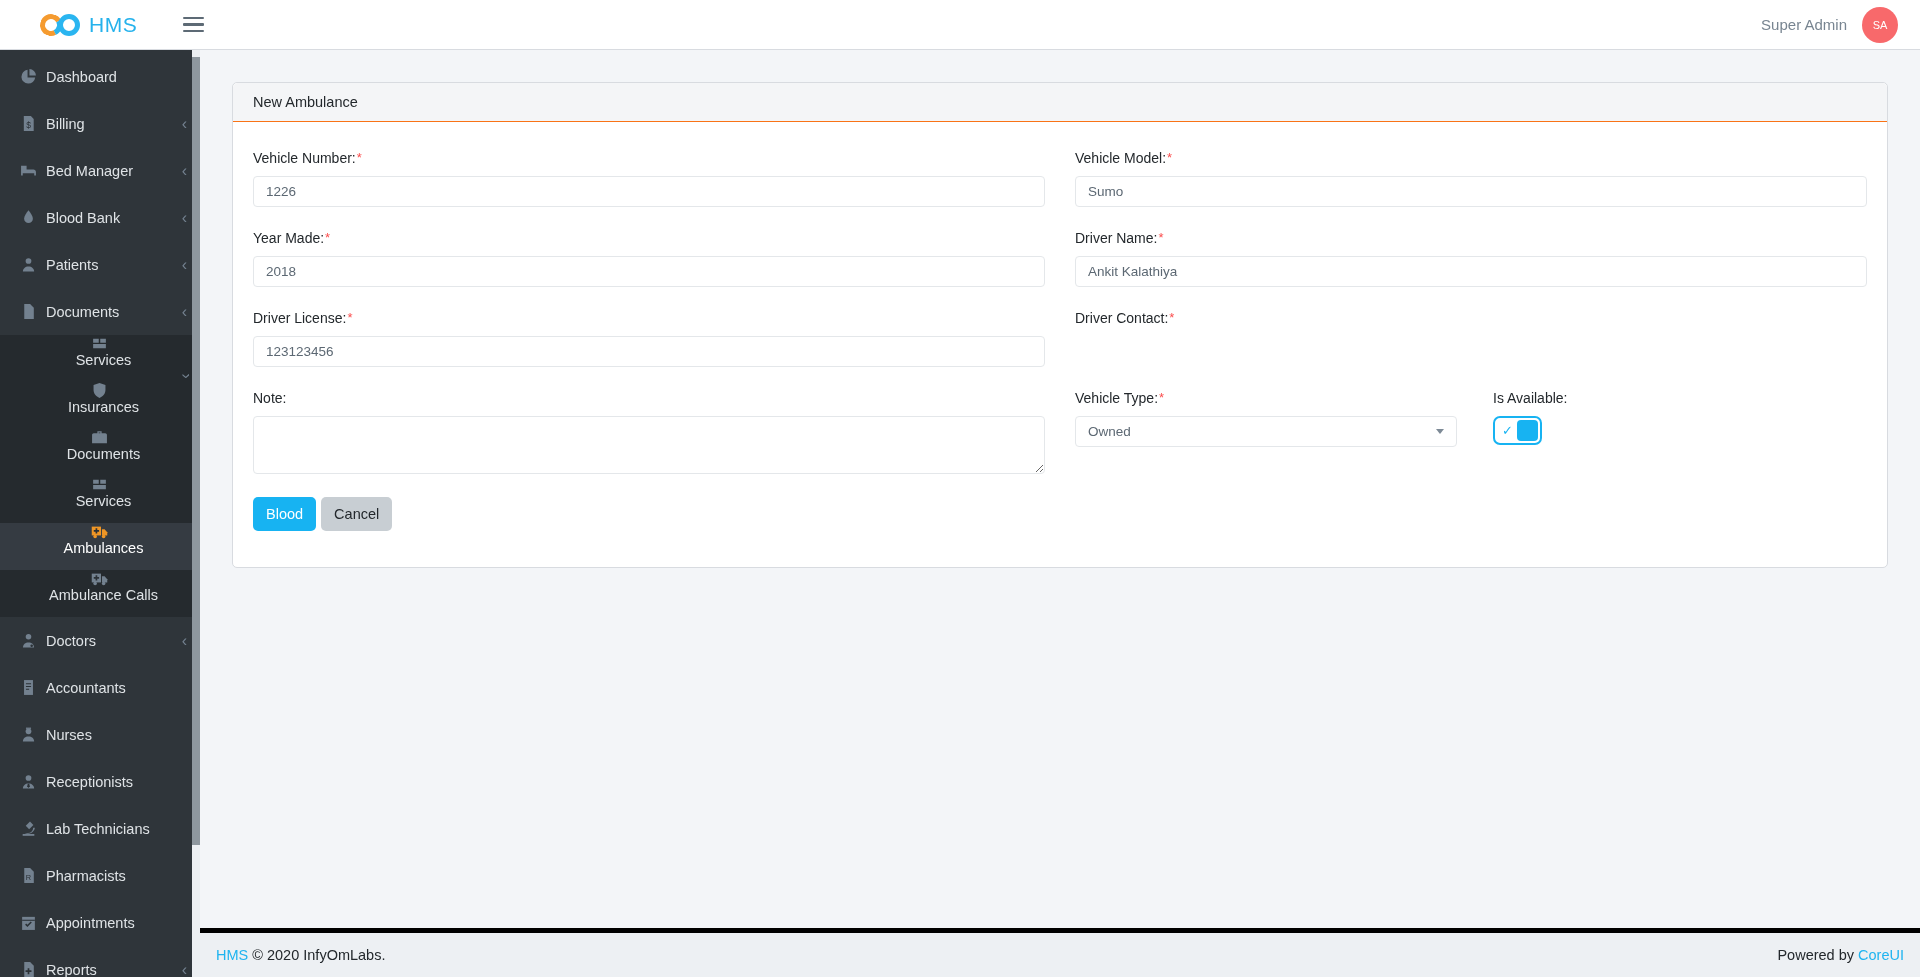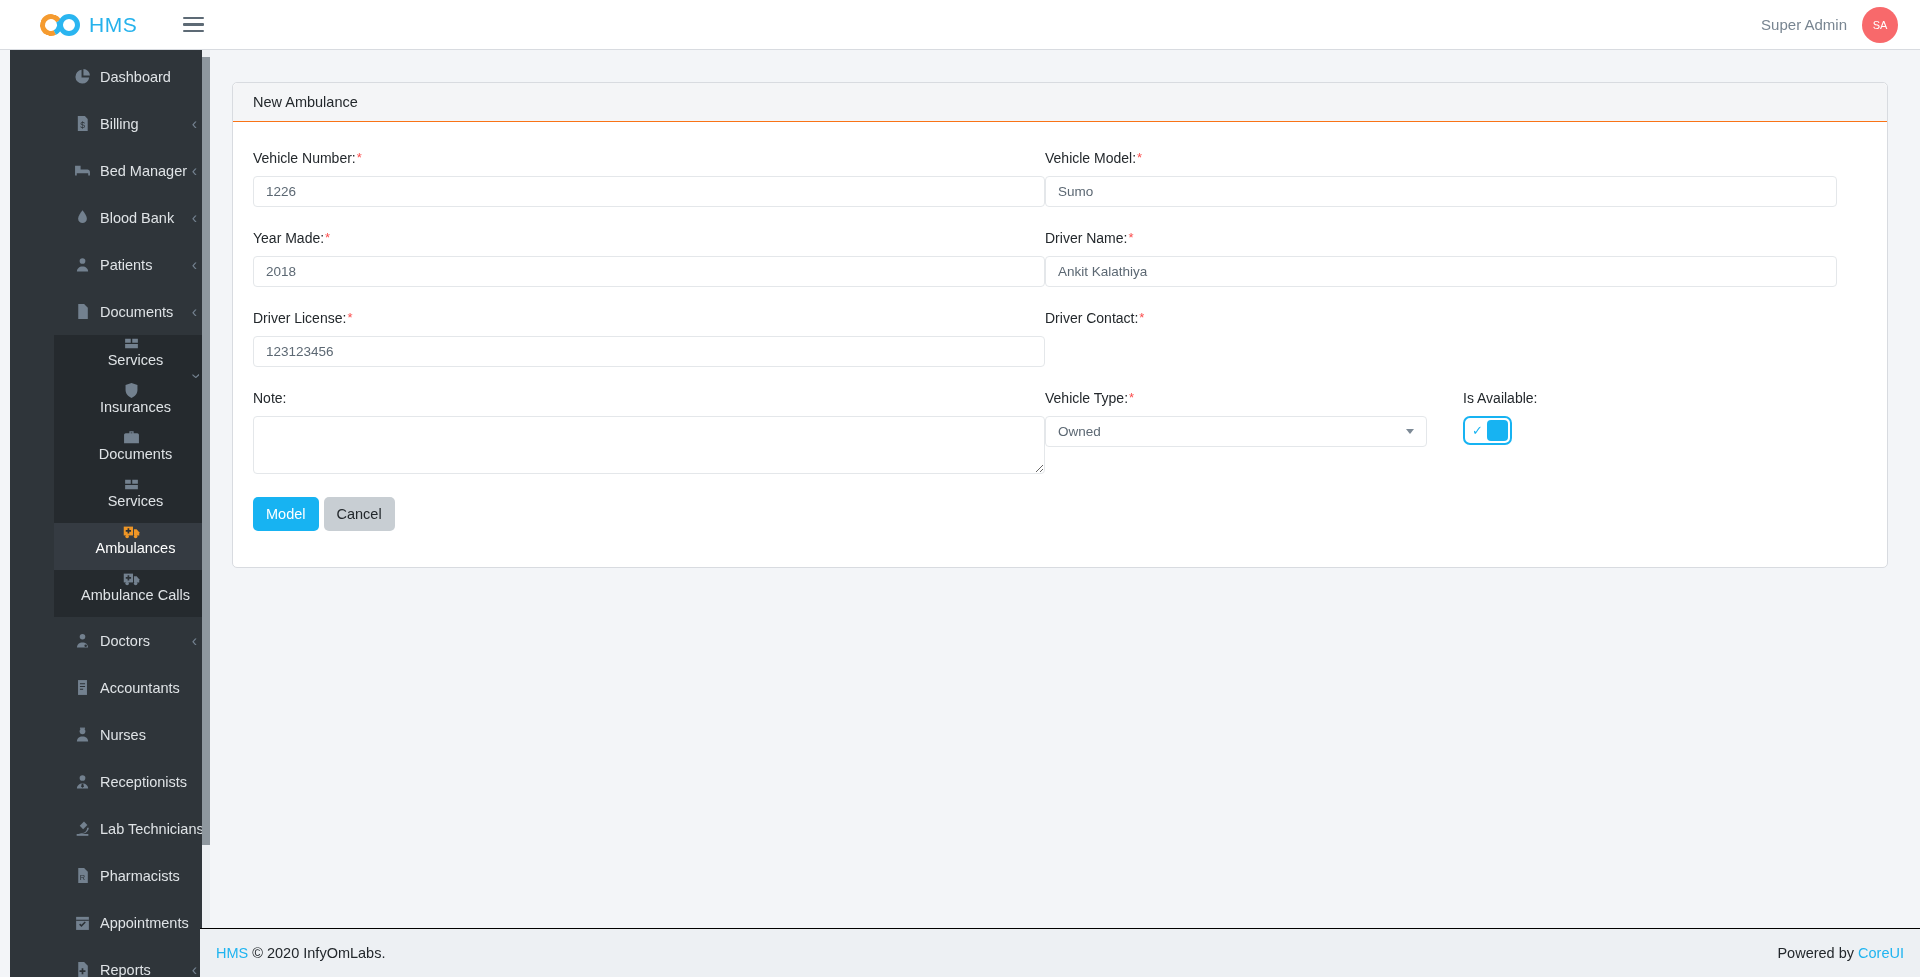--- a/index.html
+++ b/index.html
@@ -16,42 +16,42 @@
   .ring.r { left:18px; }
   .brand-text { font-size:21px; font-weight:500; color:#25b2ec; letter-spacing:.5px; }
   .hamburger { margin-left:44px; padding:6px 2px; cursor:pointer; }
   .hamburger div { width:21px; height:2.5px; background:#5d6a75; margin:4px 0; border-radius:1px; }
   .header-right { margin-left:auto; display:flex; align-items:center; }
   .user-name { font-size:15px; color:#788591; }
   .avatar { width:36px; height:36px; border-radius:50%; background:#f8696b; color:#fff; font-size:11px;
     display:flex; align-items:center; justify-content:center; margin:0 22px 0 15px; cursor:pointer; }
 
   
-  .sidebar { position:fixed; top:50px; left:10px; bottom:0; width:200px; background:#2f353a; z-index:20; overflow:hidden;padding-left:44px; }
+  .sidebar { position:fixed; top:50px; left:0; bottom:0; width:200px; background:#2f353a; z-index:20; overflow:hidden; }
   .nav { padding-top:3px; }
   .nav-item { height:47px; display:flex; align-items:center; padding:0 13px 0 20px; color:#dfe3e6;
     font-size:14.5px; cursor:pointer; }
   .nav-item.open { background:#252a2e;flex-direction:column; }
   .nav-item.active { background:#353b42; color:#fff; }
   .nav-icon { width:17px; height:17px; margin-right:9px; color:#73818f; flex:none; }
   .nav-icon svg { display:block; }
   .nav-item.active .nav-icon { color:#ef9626; }
   .nav-label { white-space:nowrap; }
   .chev { margin-left:auto; color:#73818f; font-size:16px; line-height:1; }
   .chev.exp { transform:rotate(-90deg); }
   .sb-track { position:absolute; top:0; right:0; bottom:0; width:8px; background:#eceff2; }
   .sb-thumb { position:absolute; top:7px; right:0; width:8px; height:788px; background:#8e979e; cursor:pointer; }
 
   
   .app-body { margin-left:200px; padding-top:50px; background:#f3f5f8; height:977px; }
   .card { margin:32px; background:#fff; border:1px solid #d8dbe0; border-radius:5px; }
   .card-header { background:#f4f5f7; border-bottom:1px solid #f97316; padding:11px 20px;
     font-size:14.5px; font-weight:500; color:#23282c; border-radius:5px 5px 0 0; }
   .card-body { padding:28px 20px 36px; }
-  .form-grid { display:flex; flex-wrap:wrap; }
+  .form-grid { display:flex; flex-wrap:wrap; column-gap:30px; }
   .fg { width:calc(50% - 15px); margin-bottom:23px; }
   .fg label { display:block; font-size:14px; color:#23282c; margin-bottom:10px; }
   .req { color:#fb4d4d; font-size:13px; position:relative; top:-1px; margin-left:1px; }
   .form-control { width:100%; height:31px; border:1px solid #e4e7ea; border-radius:4px; padding:0 12px;
     font-size:13.5px; color:#5c6873; background:#fff; font-family:inherit; outline:none; display:block; }
   textarea.form-control { height:58px; padding:7px 12px; resize:vertical; }
   .row4-right { display:flex; }
   .vt-block { width:382px; }
   .select-wrap { position:relative; }
   select.form-control { appearance:none; -webkit-appearance:none; -moz-appearance:none; padding-right:36px; }
@@ -63,21 +63,21 @@
   .switch .check { position:absolute; left:7px; top:5px; color:#17b3f2; font-size:13px; }
   .switch .knob { position:absolute; top:2px; bottom:2px; right:2px; width:21px; background:#17b3f2; border-radius:4px; }
   .btn-row { display:flex; }
   .btn { height:34px; padding:0 13px; border:none; border-radius:5px; font-size:14.5px;
     font-family:inherit; cursor:pointer; }
   .btn-save { background:#17b3f2; color:#fff; }
   .btn-cancel { background:#c8ced3; color:#23282c; margin-left:5px; }
 
   
   .footer { position:fixed; bottom:0; left:200px; right:0; height:49px; background:#edf0f3;
-    border-top:1px solid #000000; display:flex; align-items:center; justify-content:space-between;
+    border-top:5px solid #000000; display:flex; align-items:center; justify-content:space-between;
     padding:0 16px; font-size:14.5px; color:#23282c; z-index:25; }
   .footer a { color:#1fb4f0; text-decoration:none; cursor:pointer; }
 </style>
 </head>
 <body>
 
 <div class="header">
   <div class="brand">
     <div class="inf">
       <div class="ring l"></div>
@@ -347,21 +347,21 @@
             <label><span>Is Available:</span></label>
             <span class="switch">
               <span class="check">✓</span>
               <span class="knob"></span>
             </span>
           </div>
         </div>
 
       </div>
       <div class="btn-row">
-        <button class="btn btn-save">Model</button>
+        <button class="btn btn-save">Blood</button>
         <button class="btn btn-cancel">Cancel</button>
       </div>
     </div>
   </div>
 </div>
 
 <div class="footer">
   <div>
     <a>HMS</a>
     <span>© 2020 InfyOmLabs.</span>

